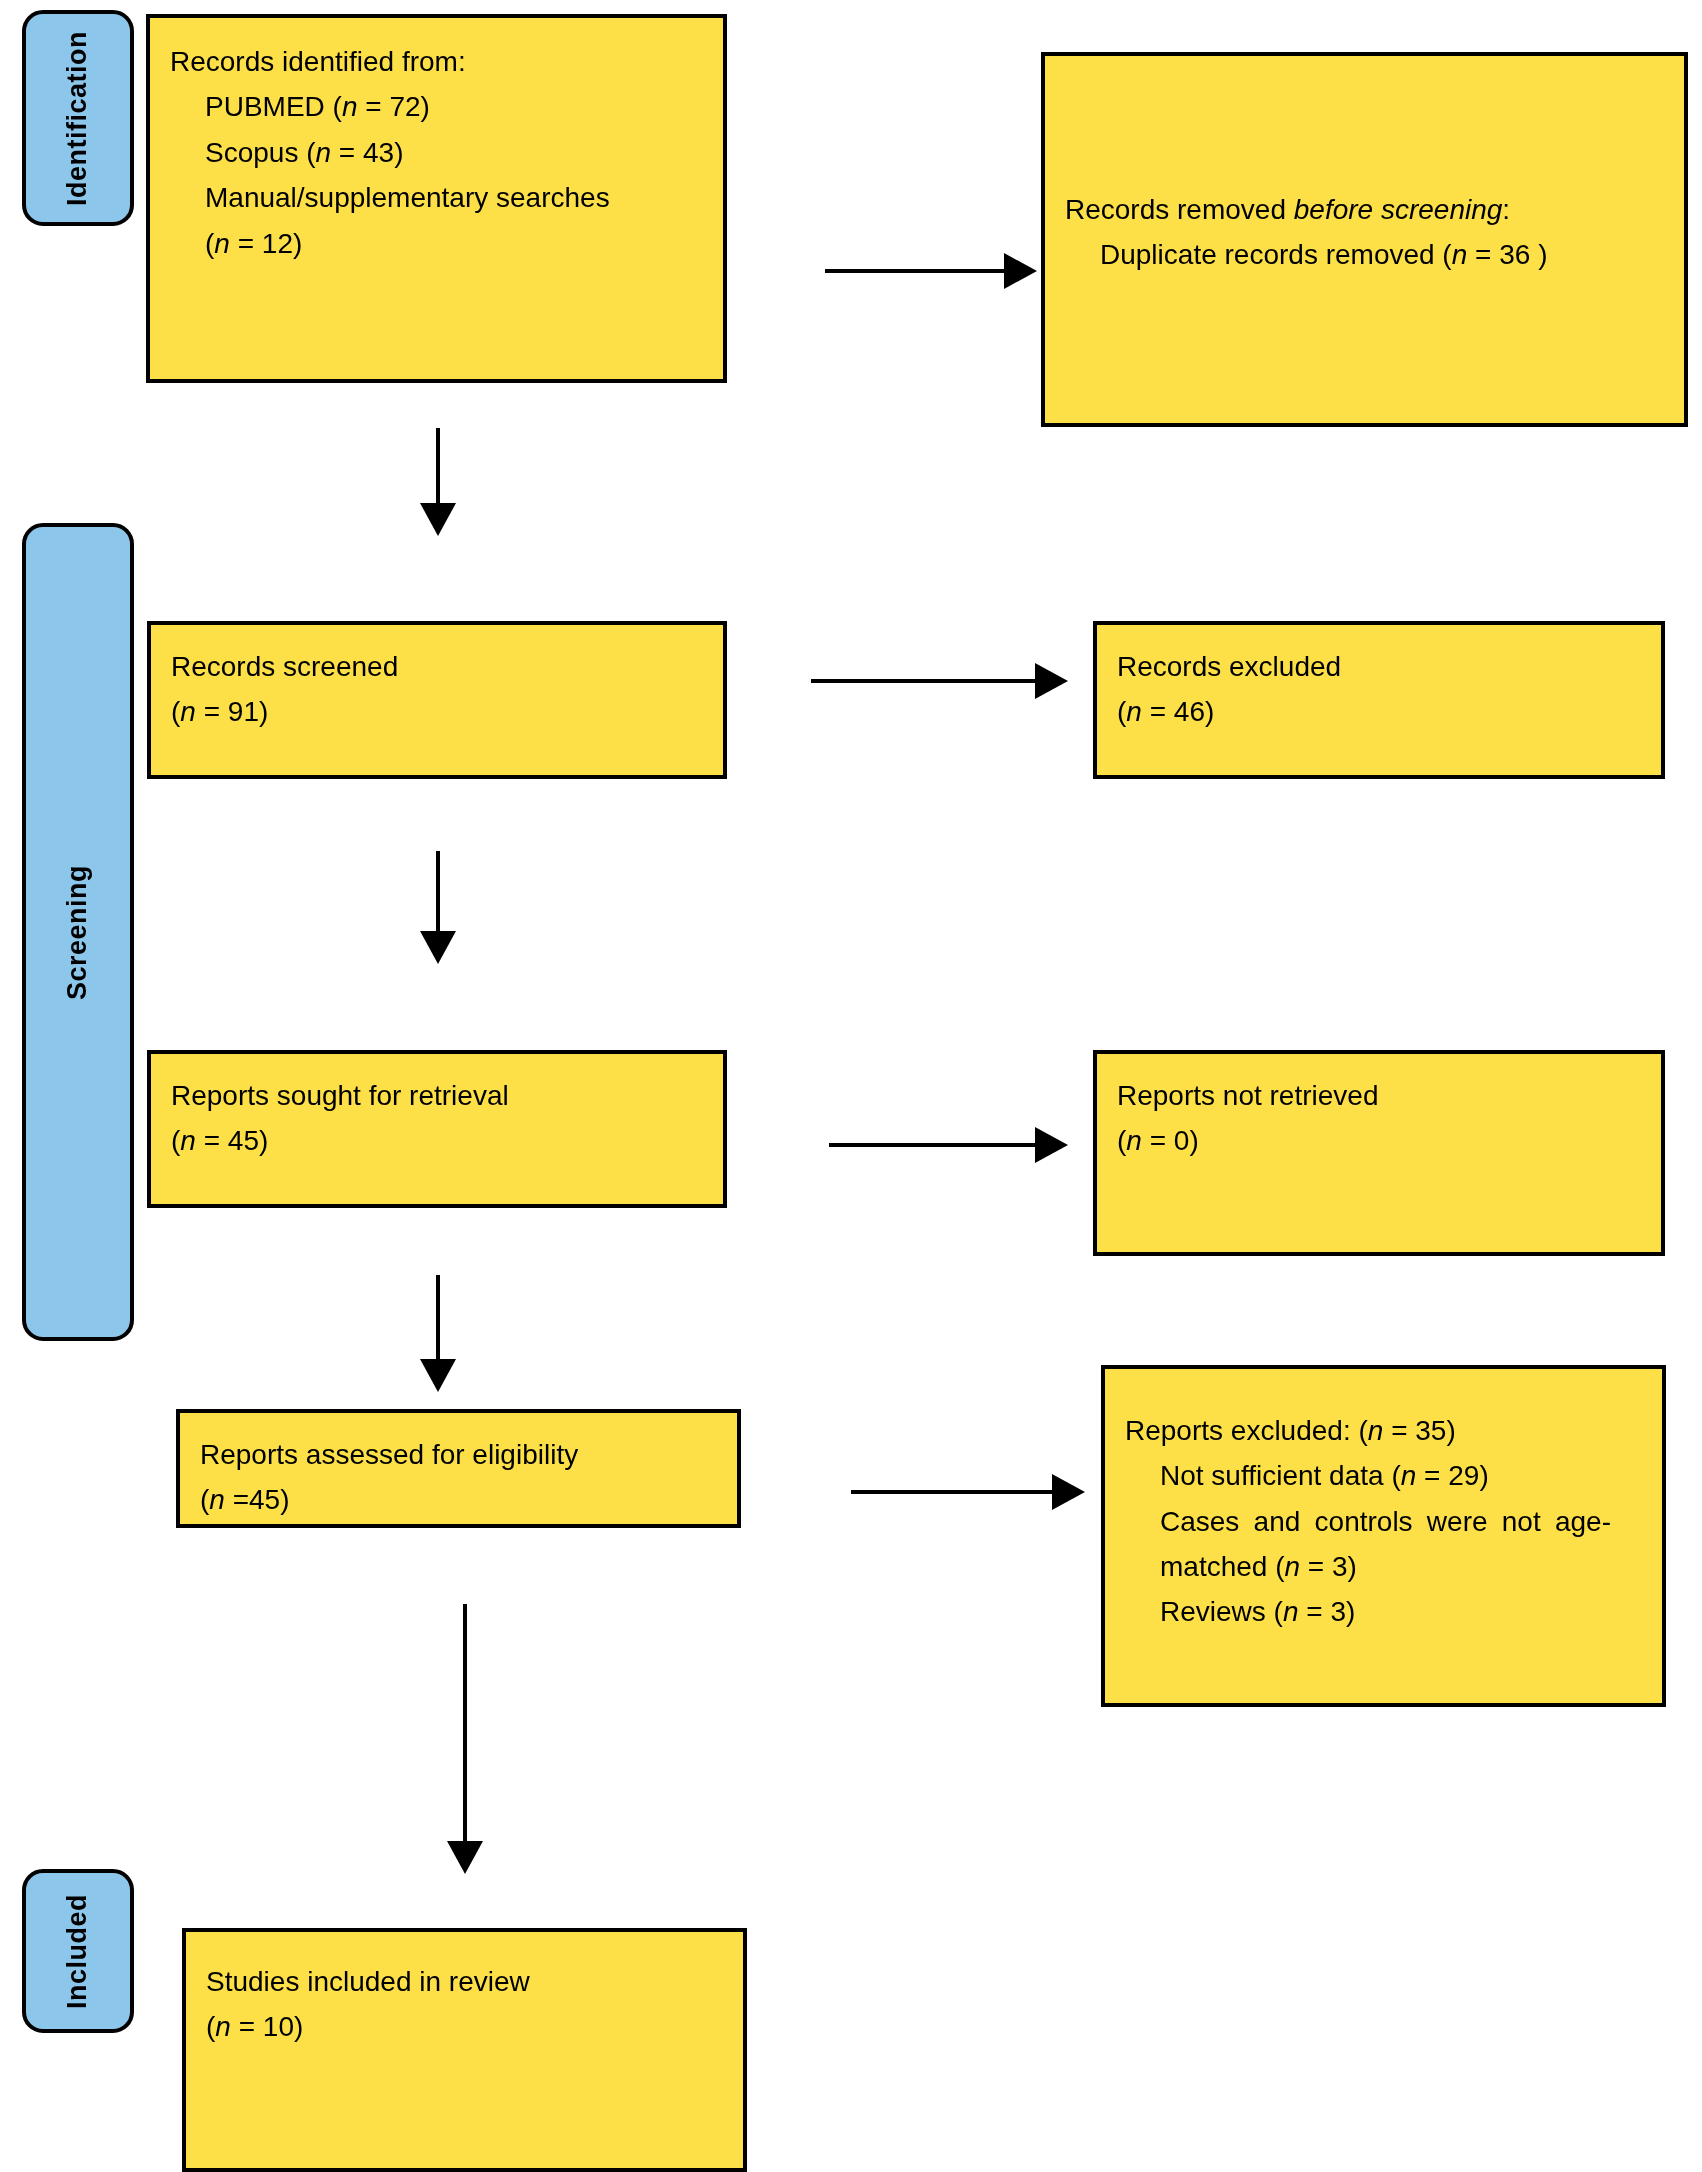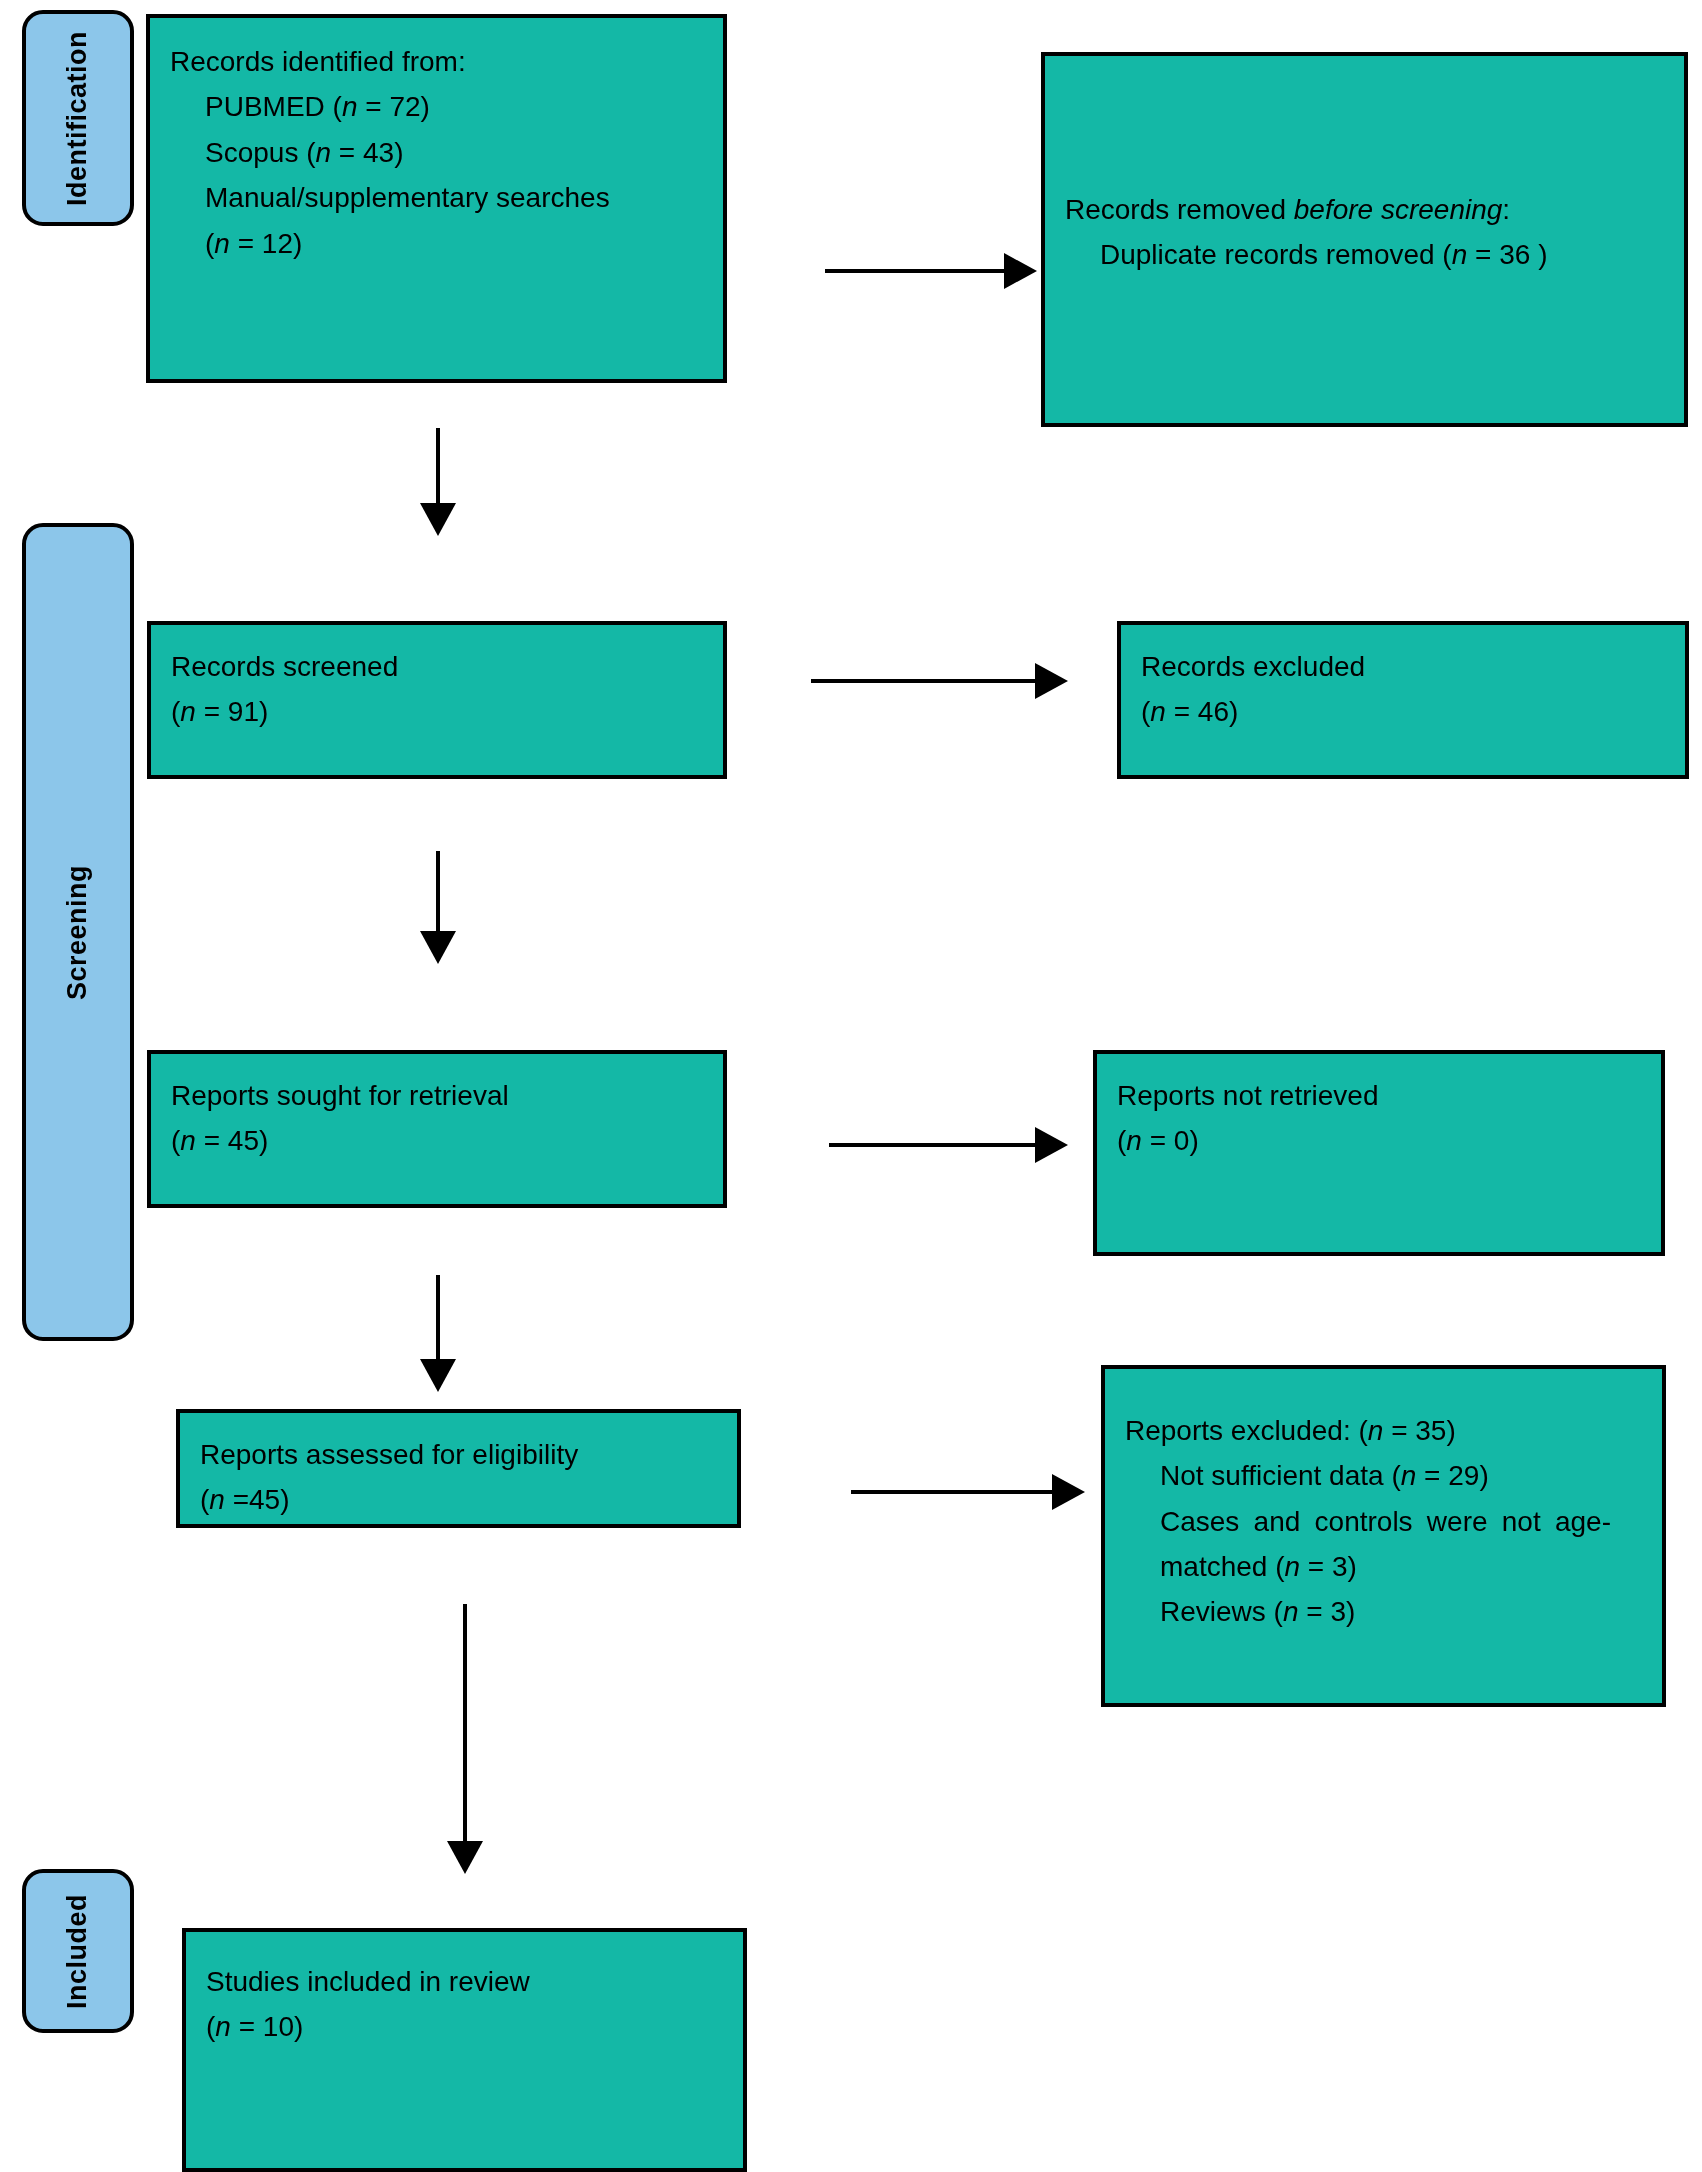--- a/index.html
+++ b/index.html
@@ -30,21 +30,21 @@
     font-weight:bold;
     font-size:27px;
     letter-spacing:0.5px;
     line-height:1;
     color:#000;
   }
 
   
   .flow-box{
     position:absolute;
-    background:#14b8a6;
+    background:#fde047;
     border:4px solid #000;
     box-sizing:border-box;
   }
   .flow-box .bx-inner{
     padding:21.6px 20px 0 20px;
     font-size:28px;
     line-height:1.62;
   }
   .bx-line{ white-space:normal; }
   .bx-line.indent{ padding-left:35px; }
@@ -135,21 +135,21 @@
         (<span class="it">n</span> = <span>91</span>)
       </div>
     </div>
   </div>
 
   <div class="arrow right" style="left:811px; top:662px; width:257px; height:37px;">
     <div class="shaft" style="width:225px;"></div>
     <div class="head"></div>
   </div>
 
-  <div class="flow-box" style="left:1117px; top:621px; width:572px; height:158px;">
+  <div class="flow-box" style="left:1093px; top:621px; width:572px; height:158px;">
     <div class="bx-inner" style="padding-top:19px;">
       <div class="bx-line">Records excluded</div>
       <div class="bx-line">
         (<span class="it">n</span> = <span>46</span>)
       </div>
     </div>
   </div>
 
   <div class="arrow down" style="left:419px; top:851px; width:37px; height:113px;">
     <div class="shaft" style="height:82px;"></div>

